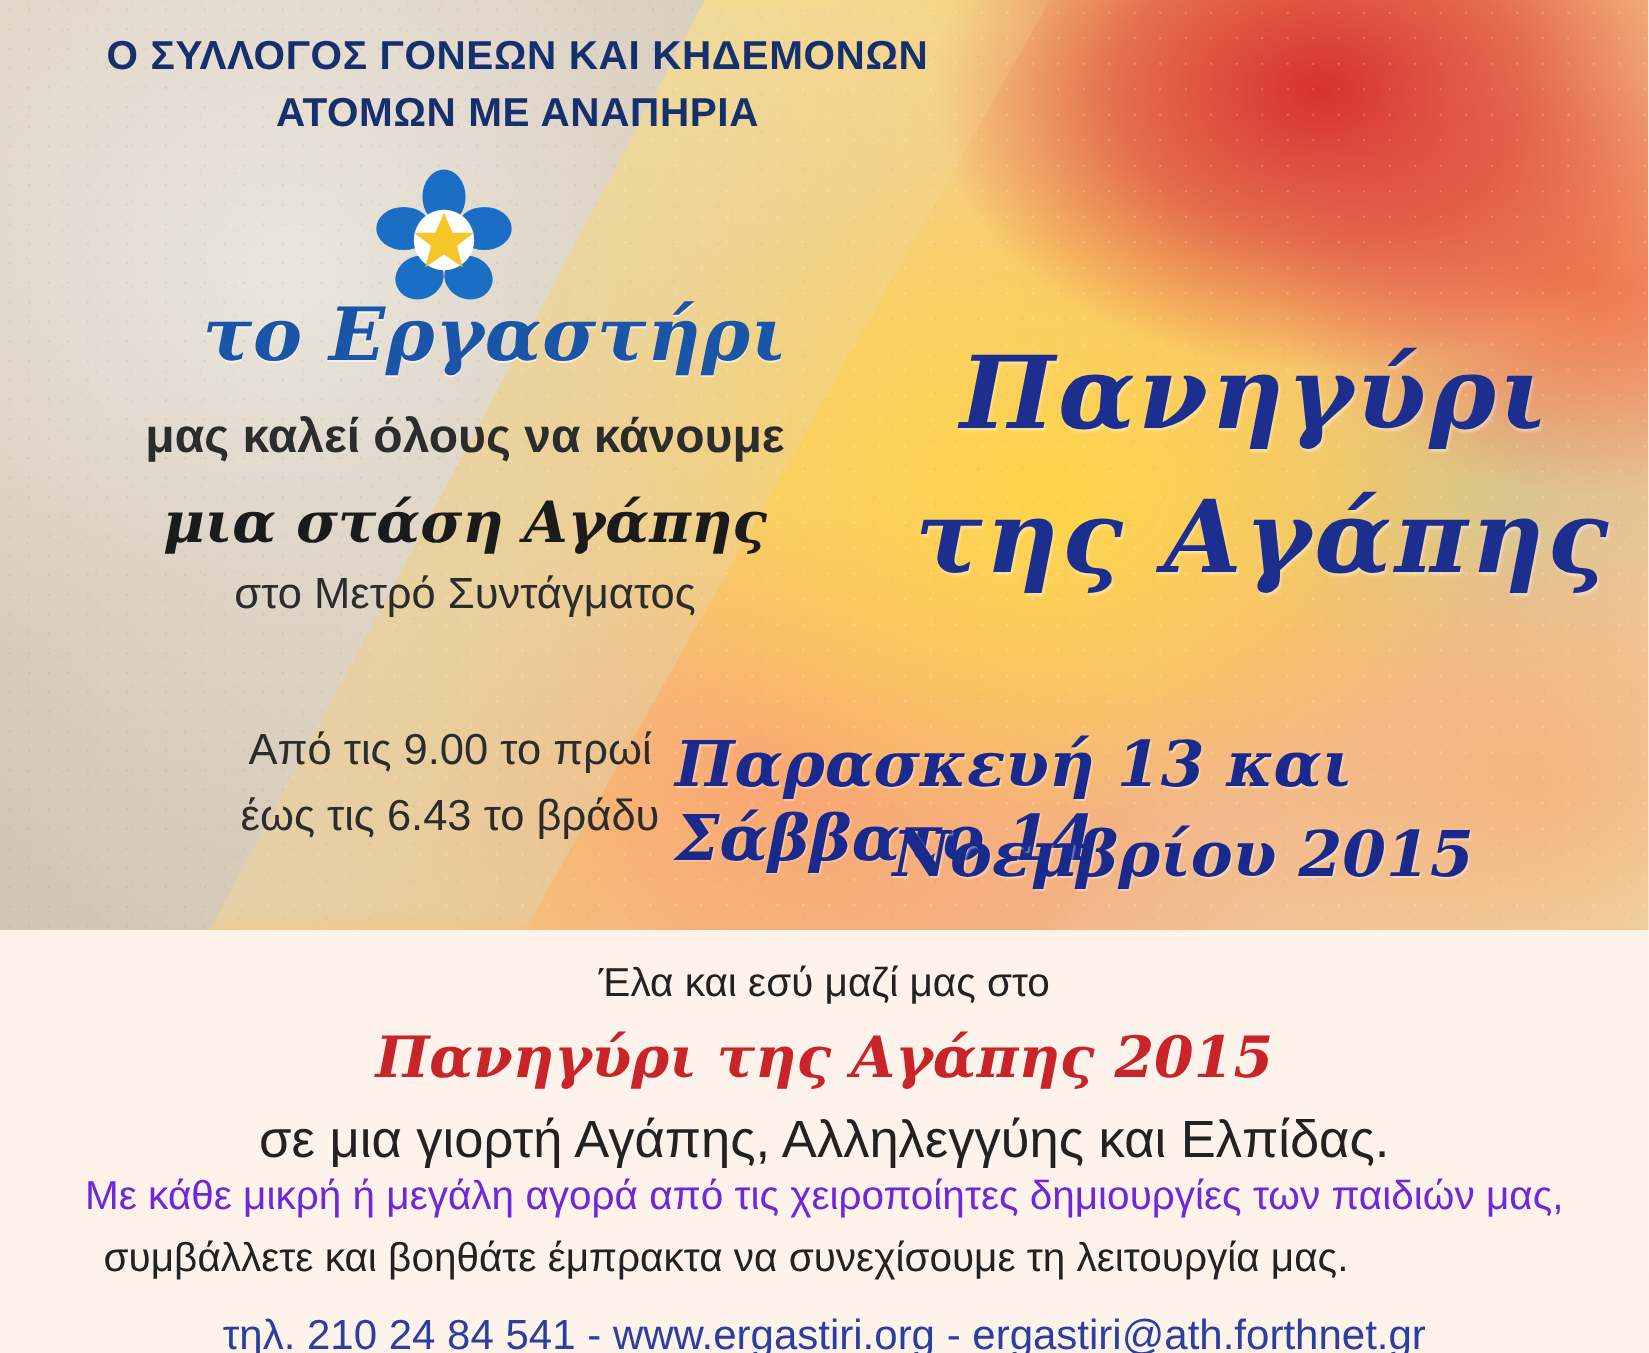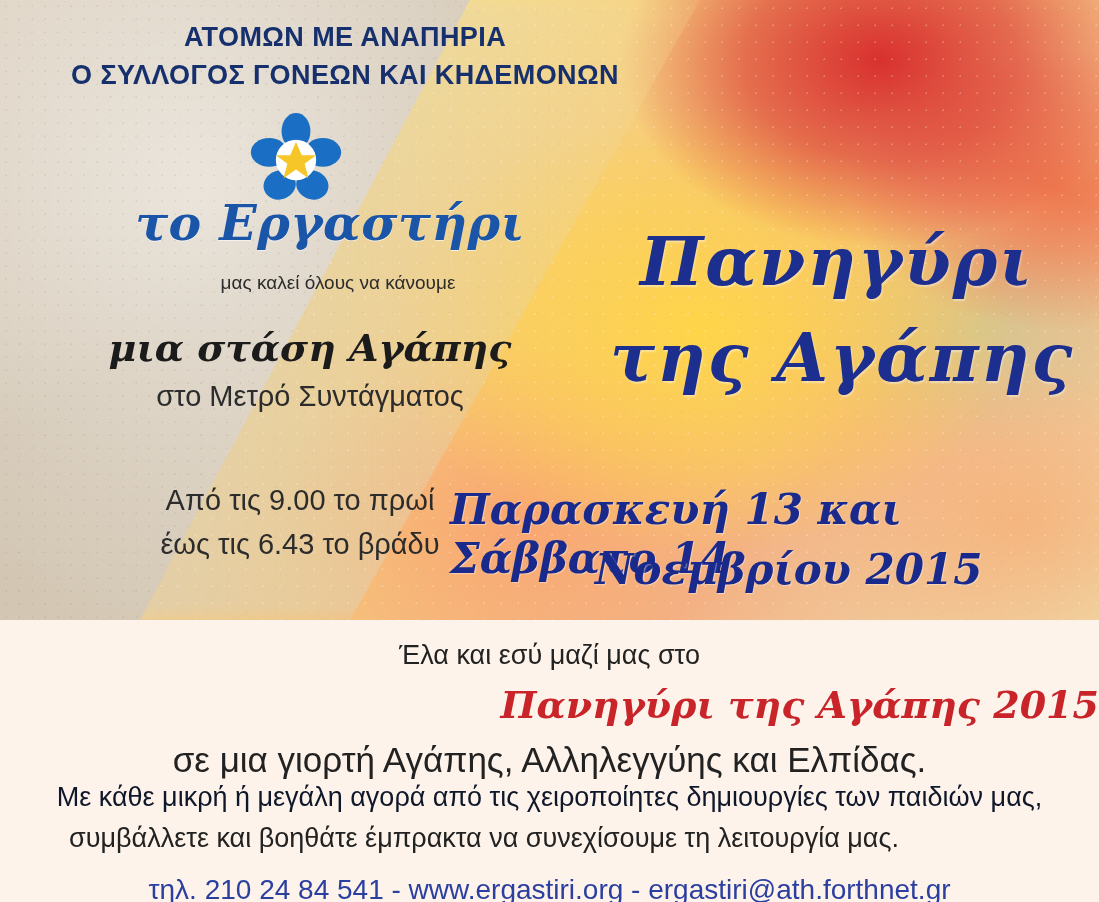--- a/index.html
+++ b/index.html
@@ -80,21 +80,21 @@
   .flower{position:absolute;left:128px;top:0;width:96px;height:96px;}
   .brand{
     position:absolute;left:0;top:82px;width:420px;
     font-family:"DejaVu Serif", serif;
     font-style:italic;font-weight:700;font-size:49px;color:#1a55a8;
     letter-spacing:.5px;
     text-shadow:0 1px 0 rgba(255,255,255,.6);
   }
   .invite{
     position:absolute;top:272px;left:0;width:620px;
-    font-size:19px;color:#2c2c2c;font-weight:400;padding-left:28px;
+    font-size:32px;color:#2c2c2c;font-weight:700;
   }
   .stop{
     position:absolute;top:325px;left:0;width:620px;
     font-family:"DejaVu Serif", serif;
     font-style:italic;font-weight:700;font-size:38px;color:#1b1b1b;
   }
   .place{
     position:absolute;top:380px;left:0;width:620px;
     font-size:29px;color:#2c2c2c;
   }
@@ -146,29 +146,29 @@
     background:#fdf3ea;
     text-align:center;
   }
   .b-line1{
     position:absolute;top:20px;left:0;width:1099px;
     font-size:27px;color:#222;
   }
   .b-highlight{
     position:absolute;top:62px;left:0;width:1099px;
     font-family:"DejaVu Serif", serif;
-    font-style:italic;font-weight:700;font-size:38px;color:#c8242a;text-align:right;
+    font-style:italic;font-weight:700;font-size:38px;color:#c8242a;
   }
   .b-line2{
     position:absolute;top:120px;left:0;width:1099px;
     font-size:35px;color:#222;
   }
   .b-line3{
     position:absolute;top:162px;left:0;width:1099px;
-    font-size:27px;color:#0f172a;
+    font-size:27px;color:#6d28d9;
   }
   .b-line4{
     position:absolute;top:203px;left:0;width:968px;
     font-size:27px;color:#222;
   }
   .contact{
     position:absolute;top:254px;left:0;width:1099px;
     font-size:28px;color:#2a3fa0;
   }
 </style>
@@ -180,22 +180,22 @@
   <div class="art">
     <div class="speckle"></div>
     <div class="wedge"></div>
     <div class="wedge-soft"></div>
     <div class="wedge-grain"></div>
   </div>
 
   <div class="left">
 
     <div class="assoc">
+      <div>Ο ΣΥΛΛΟΓΟΣ ΓΟΝΕΩΝ ΚΑΙ ΚΗΔΕΜΟΝΩΝ</div>
       <div>ΑΤΟΜΩΝ ΜΕ ΑΝΑΠΗΡΙΑ</div>
-      <div>Ο ΣΥΛΛΟΓΟΣ ΓΟΝΕΩΝ ΚΑΙ ΚΗΔΕΜΟΝΩΝ</div>
     </div>
 
     <div class="logo-wrap">
       <span class="flower">
         <svg viewBox="0 0 100 100" width="96" height="96" aria-hidden="true">
           <g fill="#1a6fc4">
             <ellipse cx="50" cy="20" rx="15" ry="19"></ellipse>
             <ellipse cx="78" cy="42" rx="19" ry="15"></ellipse>
             <ellipse cx="67" cy="76" rx="17" ry="15" transform="rotate(20 67 76)"></ellipse>
             <ellipse cx="33" cy="76" rx="17" ry="15" transform="rotate(-20 33 76)"></ellipse>

